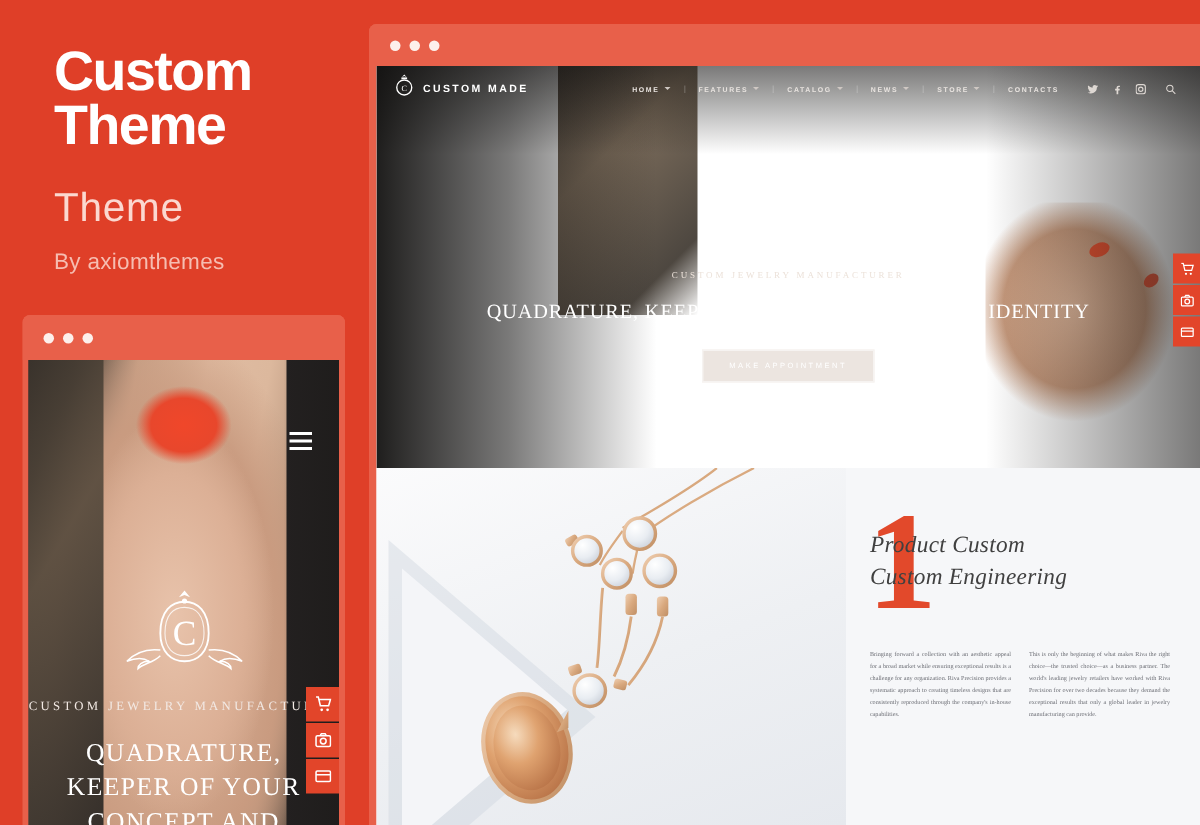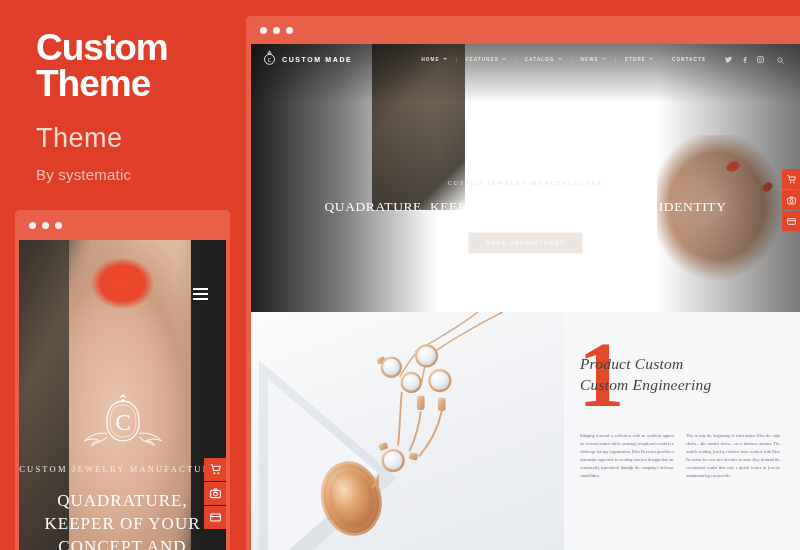--- a/index.html
+++ b/index.html
@@ -254,21 +254,21 @@
 </style>
 </head>
 <body>
 
 <div class="promo">
   <div class="promo-title">
     <div>Custom</div>
     <div>Theme</div>
   </div>
   <div class="promo-sub">Theme</div>
-  <div class="promo-by">By systematic</div>
+  <div class="promo-by">By axiomthemes</div>
 </div>
 
 <div class="desktop">
   <div class="chrome">
     <div class="dots">
       <span class="dot"></span>
       <span class="dot"></span>
       <span class="dot"></span>
     </div>
   </div>

